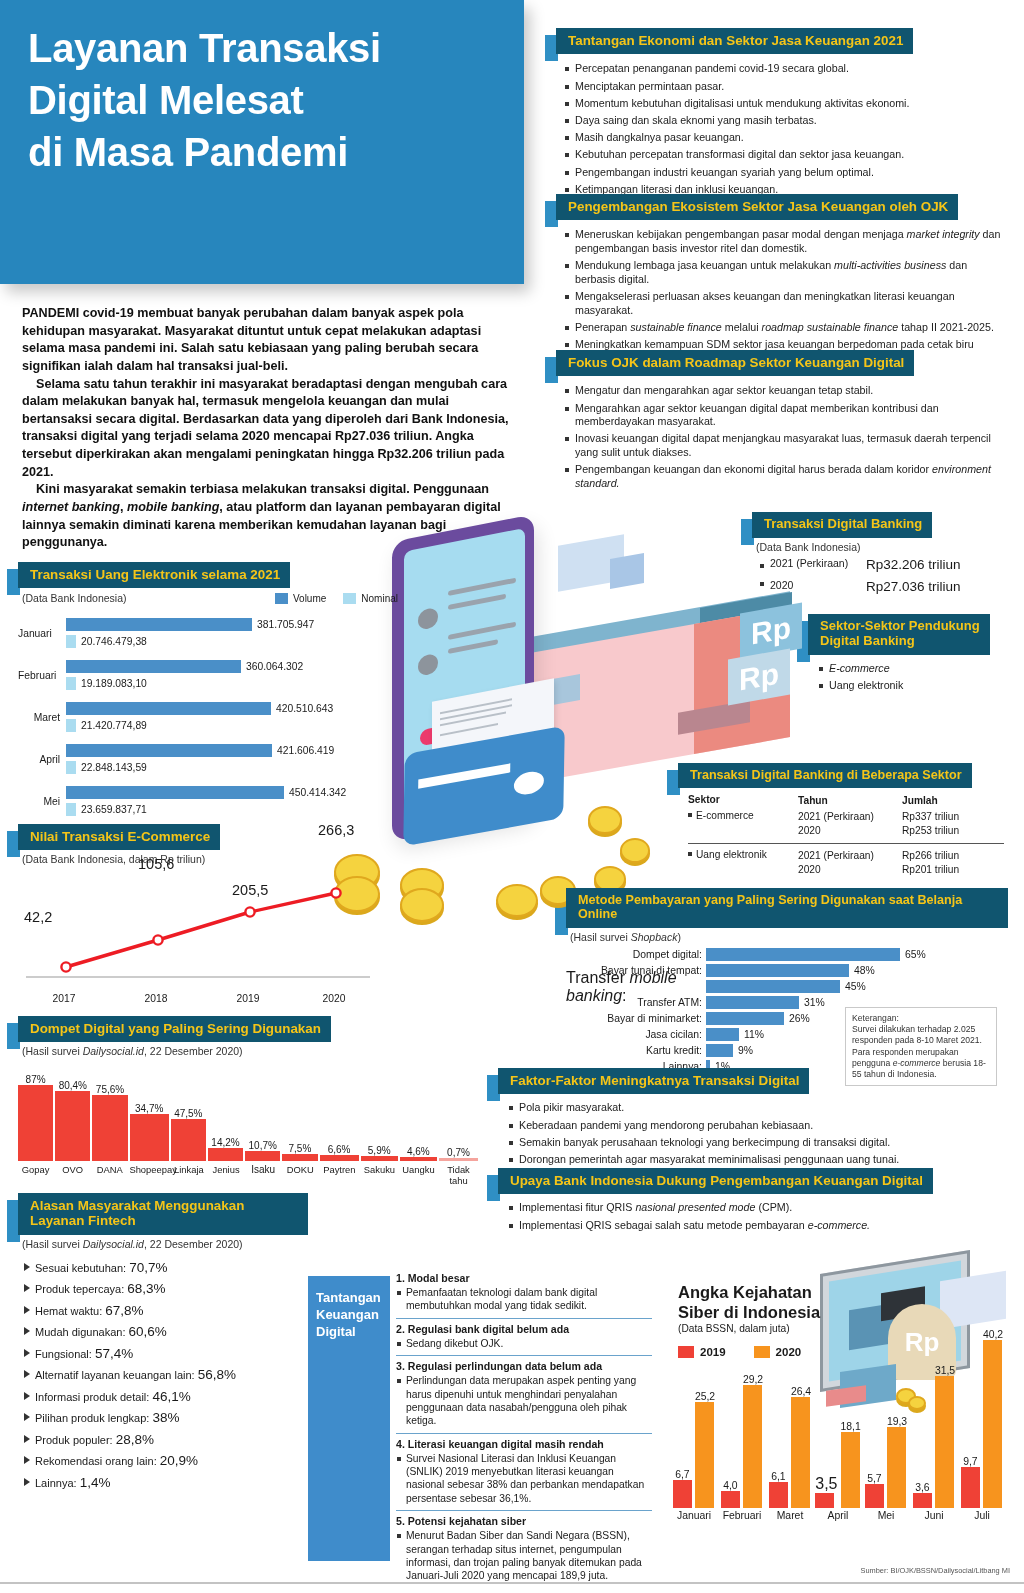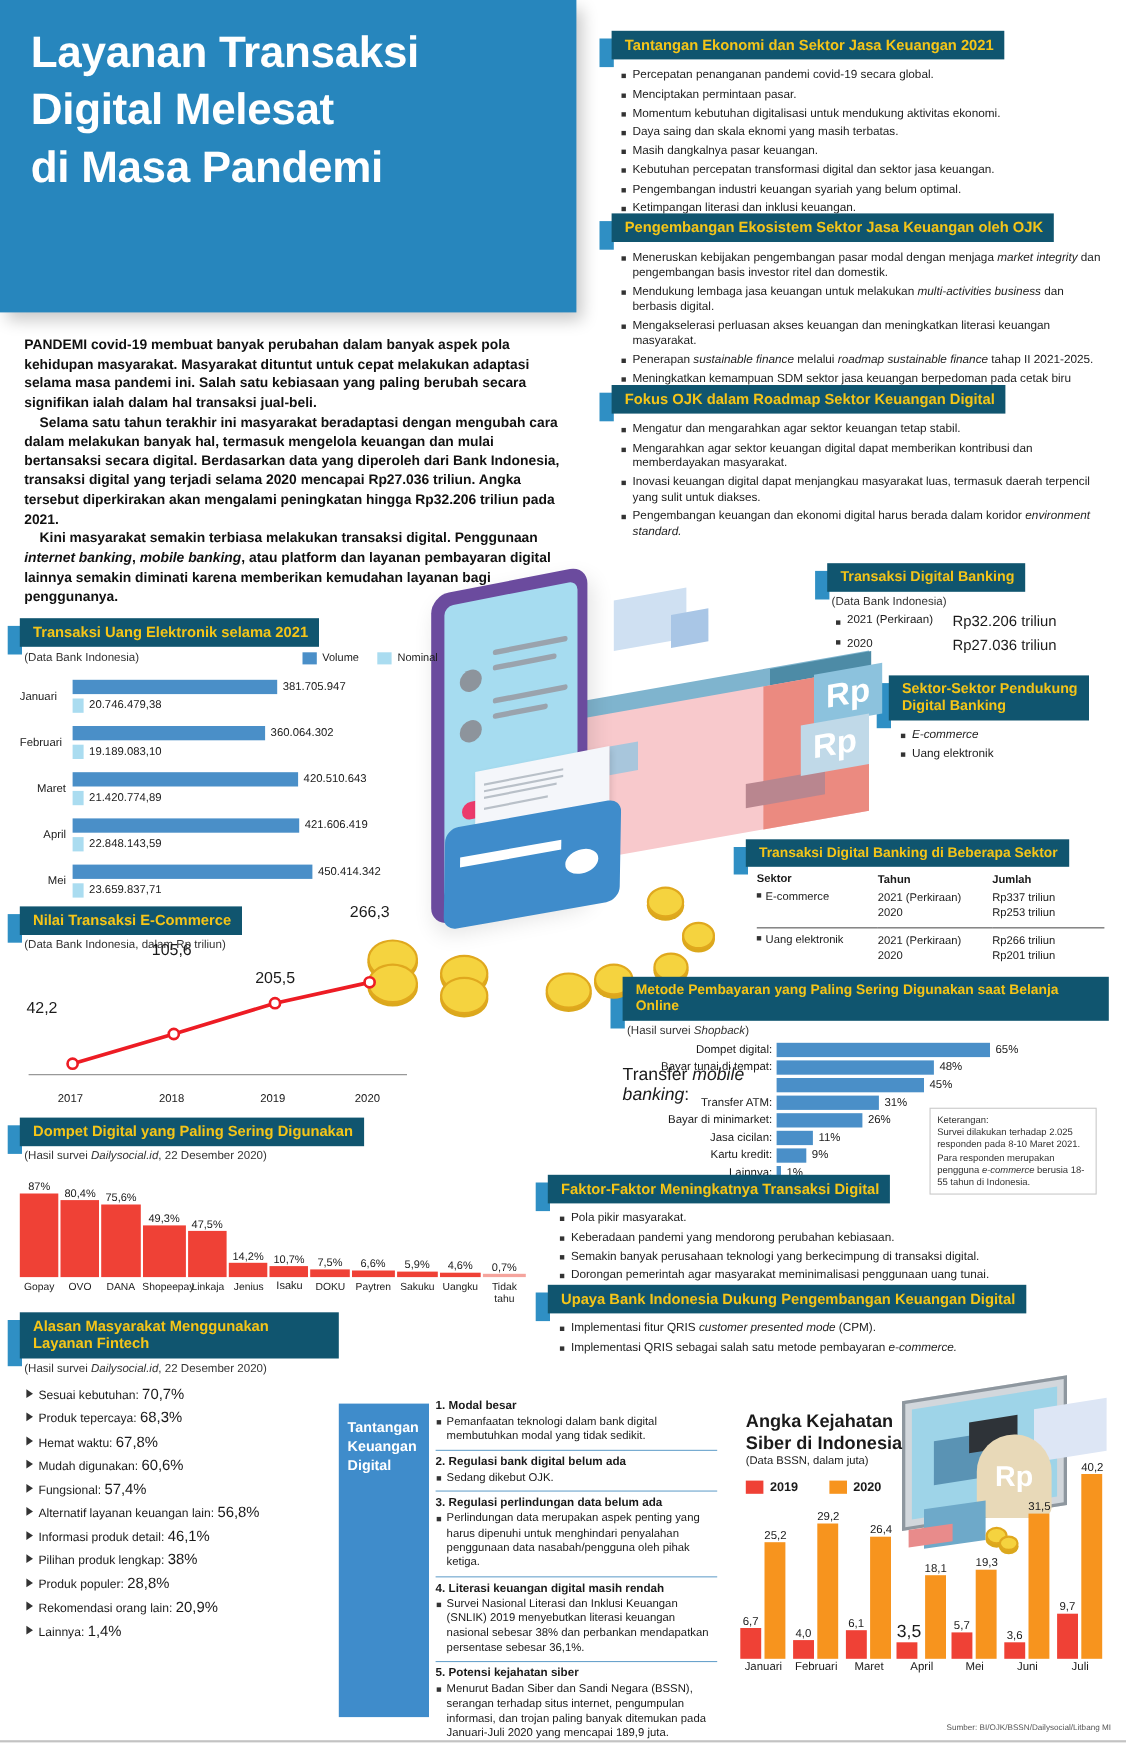--- a/index.html
+++ b/index.html
@@ -490,21 +490,21 @@
         </div>
       <div style="width:36px; text-align:center;">
           <div style="font-size:10px;">80,4%</div>
           <div style="height:70px; background:#ef4136;"></div>
         </div>
       <div style="width:36px; text-align:center;">
           <div style="font-size:10px;">75,6%</div>
           <div style="height:66px; background:#ef4136;"></div>
         </div>
       <div style="width:40px; text-align:center;">
-          <div style="font-size:10px;">49,3%</div>
+          <div style="font-size:10px;">34,7%</div>
           <div style="height:47px; background:#ef4136;"></div>
         </div>
       <div style="width:36px; text-align:center;">
           <div style="font-size:10px;">47,5%</div>
           <div style="height:42px; background:#ef4136;"></div>
         </div>
       <div style="width:36px; text-align:center;">
           <div style="font-size:10px;">14,2%</div>
           <div style="height:13px; background:#ef4136;"></div>
         </div>
@@ -633,21 +633,21 @@
       <li>Semakin banyak perusahaan teknologi yang berkecimpung di transaksi digital.</li>
       <li>Dorongan pemerintah agar masyarakat meminimalisasi penggunaan uang tunai.</li>
     </ul>
   </div>
 
   <div class="rblock" style="left:498px; top:1168px; width:510px;">
     <div class="ribbon-wrap">
       <div class="ribbon" style="font-size:13.4px;">Upaya Bank Indonesia Dukung Pengembangan Keuangan Digital</div>
     </div>
     <ul class="sq" style="margin-top:7px; margin-left:10px;">
-      <li>Implementasi fitur QRIS <i>customer presented mode</i> (CPM).</li>
+      <li>Implementasi fitur QRIS <i>nasional presented mode</i> (CPM).</li>
       <li>Implementasi QRIS sebagai salah satu metode pembayaran <i>e-commerce.</i></li>
     </ul>
   </div>
 
   <div id="tkd-left">
     Tantangan<br>Keuangan<br>Digital
   </div>
   <div id="tkd-right">
     <div class="item">
       <div class="hd">1. Modal besar</div>

